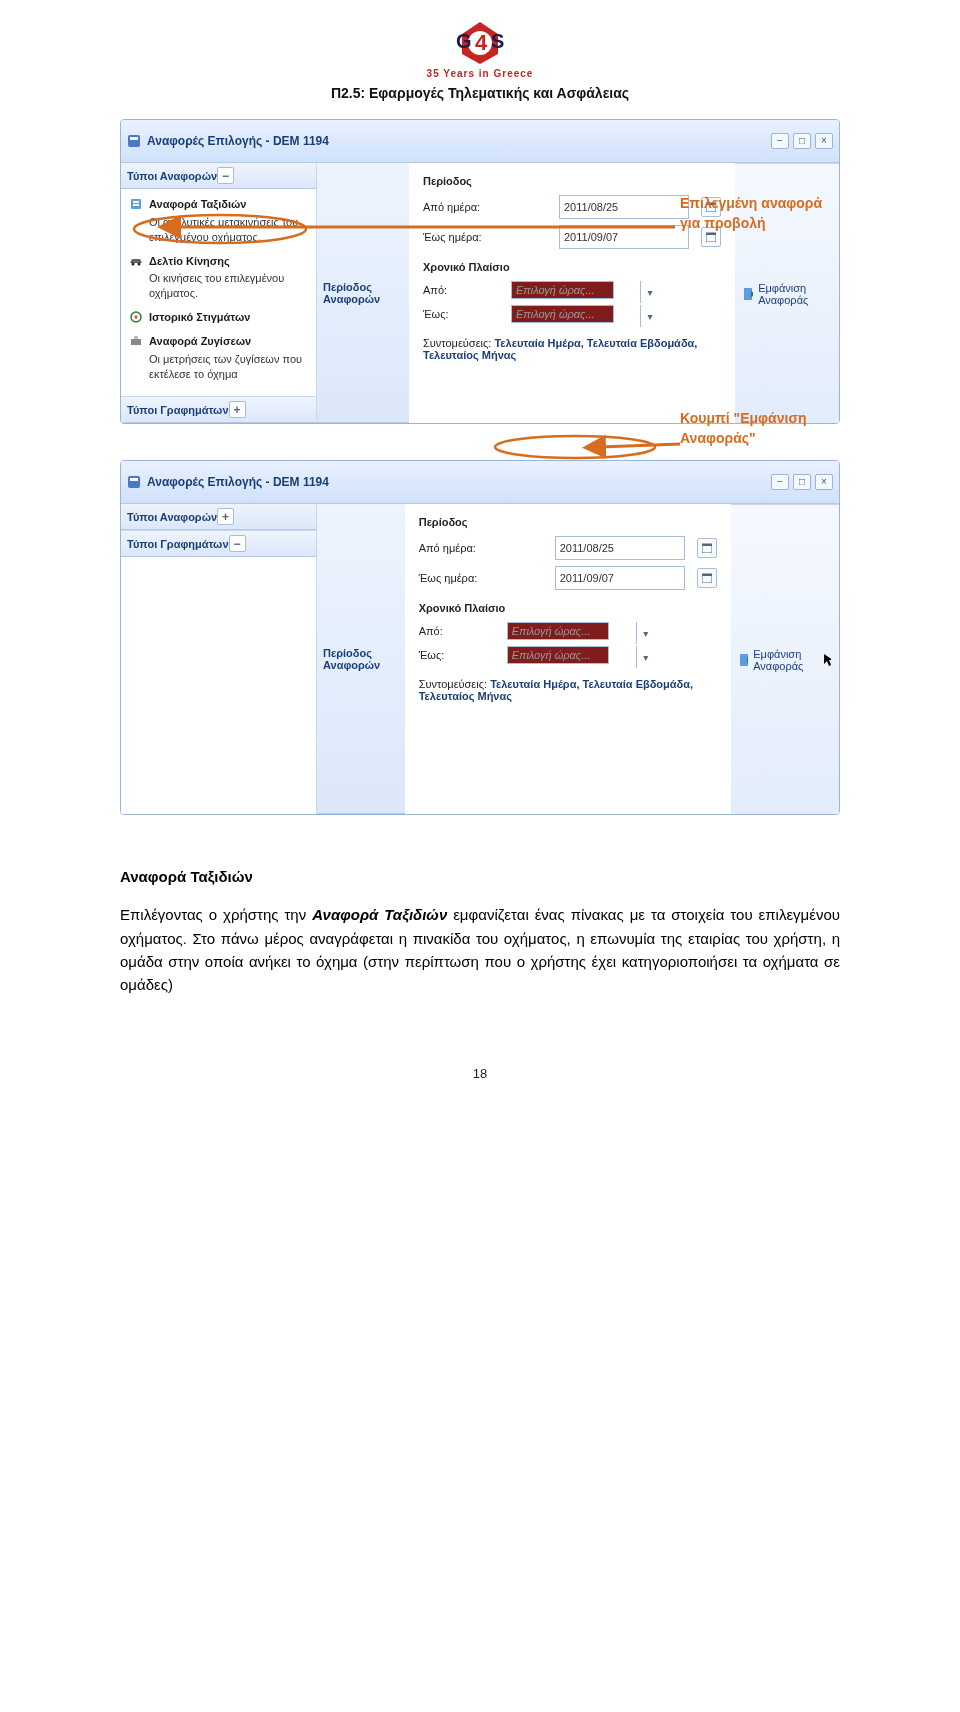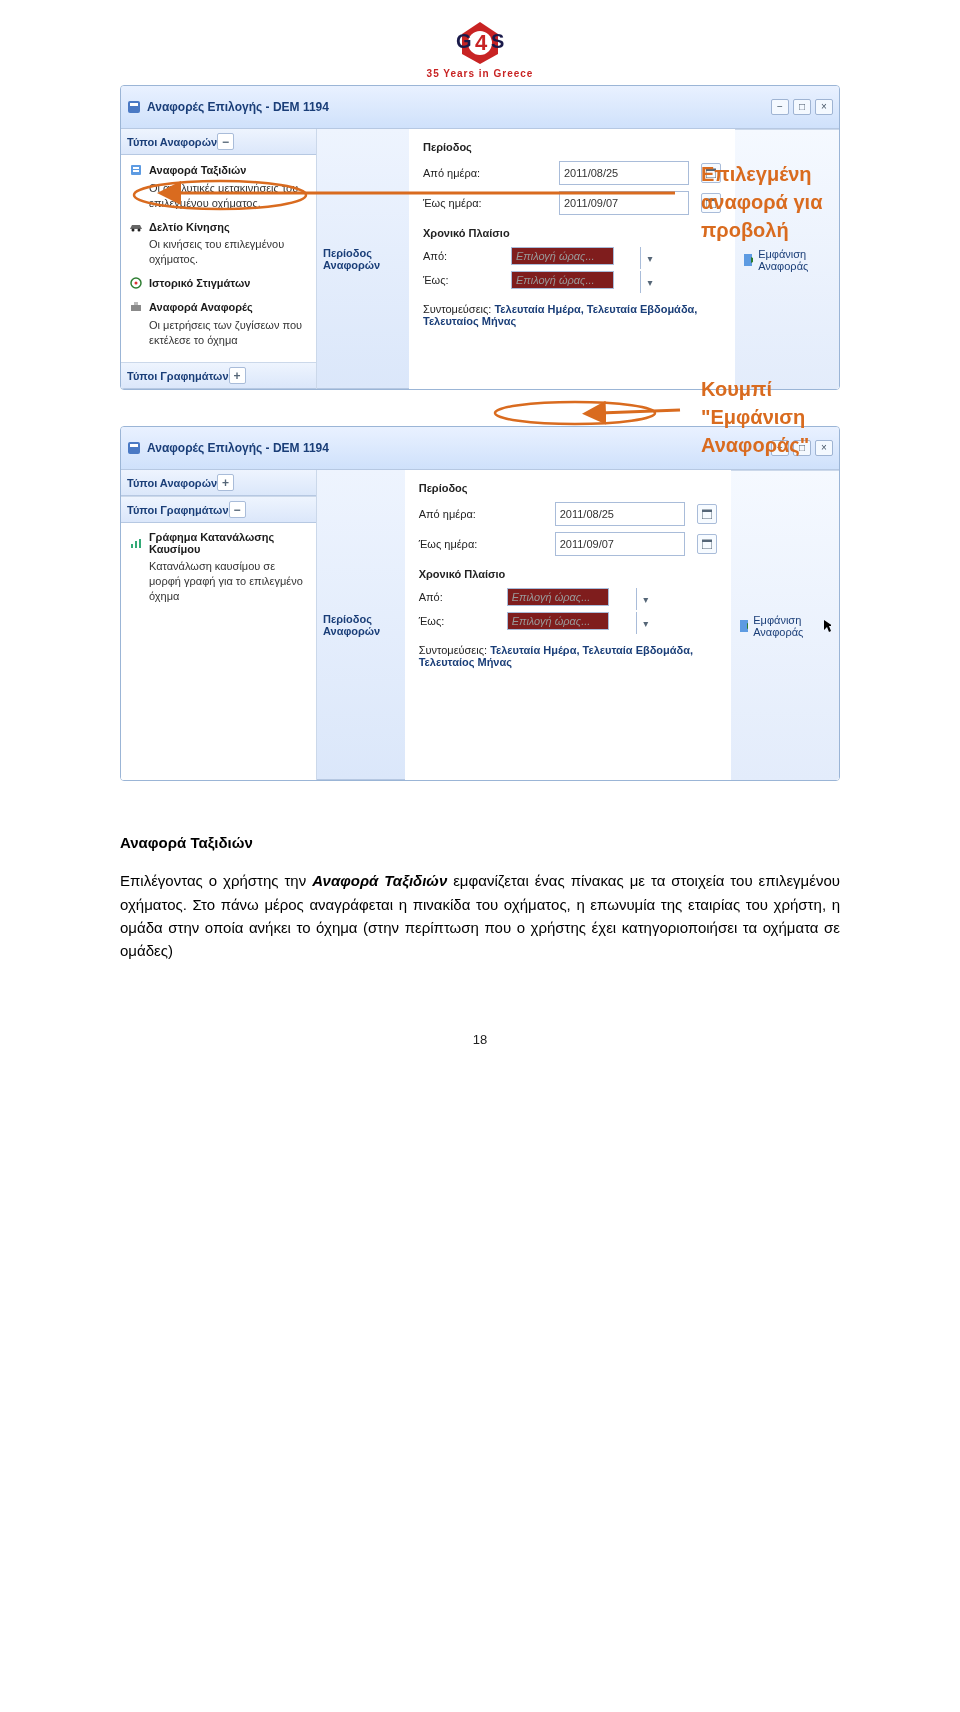--- a/index.html
+++ b/index.html
@@ -120,21 +120,21 @@
     display: flex; justify-content: flex-end; align-items: center;
   }
   .show-btn {
     display: flex; align-items: center; gap: 5px;
     font-size: 11px; color: #1a3e78;
   }
   .show-btn svg { display: block; }
 
   
   .row-wrap { position: relative; }
-  .annotation { position: absolute; font-size: 20px; font-weight: bold; color: #d96b1f; line-height: 1.4; margin-left: 21px; }
+  .annotation { position: absolute; font-size: 14px; font-weight: bold; color: #d96b1f; line-height: 1.4; }
   .arrow-svg { position: absolute; overflow: visible; pointer-events: none; }
 
   .body-text { margin-top: 50px; font-size: 15px; color: #000; line-height: 1.55; text-align: justify; }
   .body-heading { font-size: 15px; font-weight: bold; margin-bottom: 14px; }
   .inline-bold { font-weight: bold; font-style: italic; }
 
   .page-num { text-align: center; font-size: 13px; margin-top: 70px; }
 </style>
 </head>
 <body>
@@ -144,20 +144,21 @@
   <div class="logo">
     <svg width="80" height="46" viewBox="0 0 80 46">
       <path d="M40 2 L58 14 L58 34 L40 44 L22 34 L22 14 Z" fill="#c82323"></path>
       <circle cx="40" cy="23" r="12" fill="#fff"></circle>
       <text x="16" y="28" font-family="Arial" font-weight="bold" font-size="20" fill="#1a1a4a">G</text>
       <text x="35" y="30" font-family="Arial" font-weight="bold" font-size="22" fill="#c82323">4</text>
       <text x="51" y="28" font-family="Arial" font-weight="bold" font-size="20" fill="#1a1a4a">S</text>
     </svg>
     <div class="logo-sub">35 Years in Greece</div>
   </div>
+  <div class="doc-title">Π2.5: Εφαρμογές Τηλεματικής και Ασφάλειας</div>
 
   <div class="row-wrap">
     <div class="app-window">
 
       <div class="titlebar">
         <div class="titlebar-left">
           <span class="win-icon">
             <svg width="14" height="14">
                 <rect x="1" y="1" width="12" height="12" fill="#4a79c4" rx="2"></rect>
                 <rect x="3" y="3" width="8" height="3" fill="#fff"></rect>
@@ -221,21 +222,21 @@
             </div>
 
             <div class="rtype">
               <div class="rtype-row">
                 <span class="rtype-icon">
                     <svg width="14" height="14">
                       <rect x="2" y="5" width="10" height="6" fill="#8a8a8a"></rect>
                       <rect x="5" y="2" width="4" height="3" fill="#bbb"></rect>
                     </svg>
                   </span>
-                <span class="rtype-title">Αναφορά Αναφορές</span>
+                <span class="rtype-title">Αναφορά Ζυγίσεων</span>
               </div>
               <div class="rtype-desc">Οι μετρήσεις των ζυγίσεων που εκτέλεσε το όχημα</div>
             </div>
           </div>
           <div class="panel-header bottom-header">
             <span>Τύποι Γραφημάτων</span>
             <span class="panel-toggle">+</span>
           </div>
         </div>
 
@@ -346,35 +347,20 @@
     <div class="app-body" style="min-height:310px;">
       <div class="sidebar">
         <div class="panel-header">
           <span>Τύποι Αναφορών</span>
           <span class="panel-toggle">+</span>
         </div>
         <div class="panel-header bottom-header">
           <span>Τύποι Γραφημάτων</span>
           <span class="panel-toggle">−</span>
         </div>
-        <div class="sidebar-content">
-          <div class="rtype">
-            <div class="rtype-row">
-              <span class="rtype-icon">
-                  <svg width="14" height="14">
-                    <rect x="2" y="8" width="2" height="4" fill="#3a7"></rect>
-                    <rect x="6" y="5" width="2" height="7" fill="#3a7"></rect>
-                    <rect x="10" y="3" width="2" height="9" fill="#3a7"></rect>
-                  </svg>
-                </span>
-              <span class="rtype-title">Γράφημα Κατανάλωσης Καυσίμου</span>
-            </div>
-            <div class="rtype-desc">Κατανάλωση καυσίμου σε μορφή γραφή για το επιλεγμένο όχημα</div>
-          </div>
-        </div>
       </div>
       <div class="main">
         <div class="panel-header">
           <span>Περίοδος Αναφορών</span>
         </div>
         <div class="form-area">
           <div class="section-label">Περίοδος</div>
           <div class="form-row">
             <span class="form-label">Από ημέρα:</span>
             <span class="input">2011/08/25</span>

